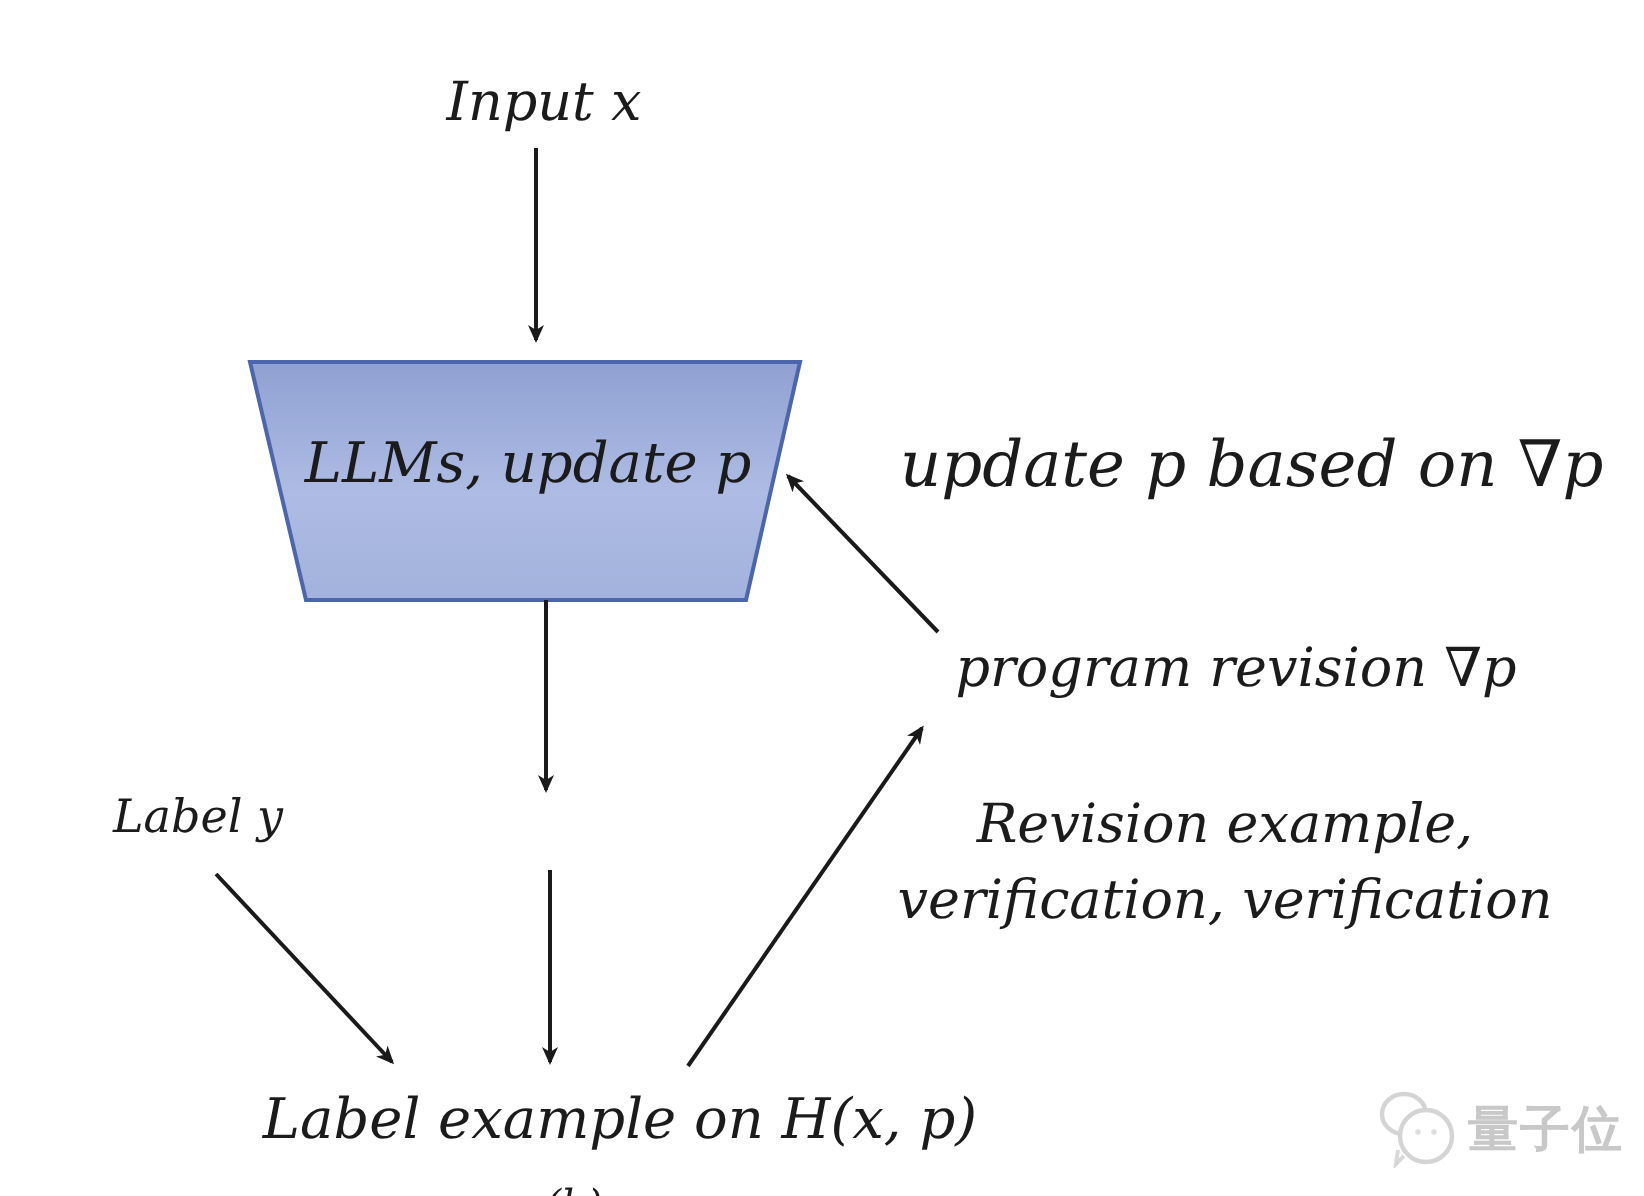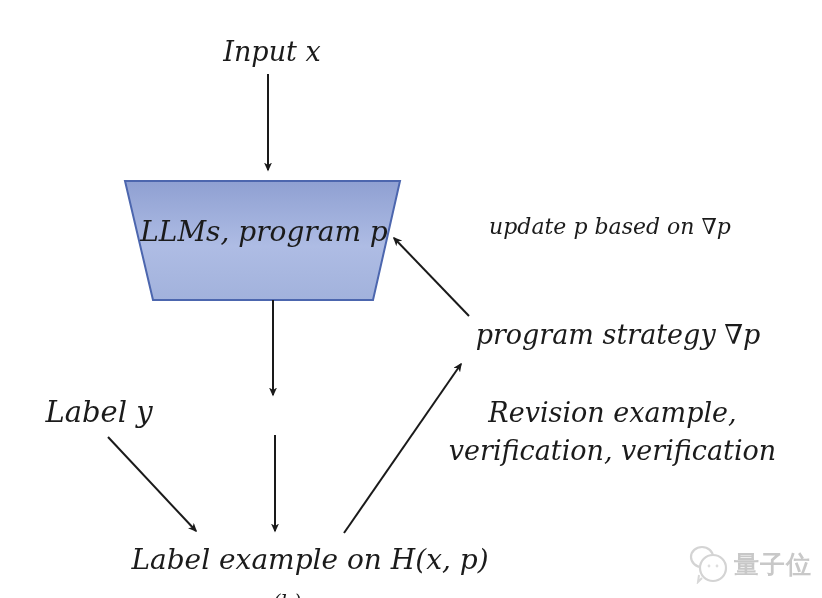--- a/index.html
+++ b/index.html
@@ -25,23 +25,23 @@
   .lbl {
     position: absolute;
     font-style: italic;
     color: #1b1b1b;
     text-align: center;
     white-space: nowrap;
     line-height: 1.15;
   }
   .lbl-input            { left: 207px; top:  36px; width: 130px; font-size: 27px; }
   .lbl-llm              { left: 131px; top: 216px; width: 266px; font-size: 28px; }
-  .lbl-update           { left: 450px; top: 214px; width: 320px; font-size: 22px; }
+  .lbl-update           { left: 450px; top: 214px; width: 320px; font-size: 32px; }
   .lbl-program-revision { left: 462px; top: 319px; width: 312px; font-size: 27px; }
-  .lbl-label-y          { left:  42px; top: 396px; width: 114px; font-size: 29px; }
+  .lbl-label-y          { left:  42px; top: 396px; width: 114px; font-size: 23px; }
   .lbl-output           { left: 165px; top: 394px; width: 226px; font-size: 27px; }
   .lbl-revision-strategy{ left: 420px; top: 394px; width: 385px; font-size: 27px;
                           white-space: normal; line-height: 38px; }
   .lbl-wrong            { left: 105px; top: 544px; width: 410px; font-size: 28px; }
   .lbl-caption-partial  { left: 252px; top: 591px; width:  70px; font-size: 20px;
                           height: 7px; overflow: hidden; }
   #watermark {
     position: absolute;
     left: 686px; top: 544px;
     display: flex;
@@ -80,25 +80,25 @@
     <line x1="268" y1="74" x2="268" y2="170" stroke="#1a1a1a" stroke-width="2" marker-end="url(#arrowHead)"></line>
     <line x1="273" y1="300" x2="273" y2="395" stroke="#1a1a1a" stroke-width="2" marker-end="url(#arrowHead)"></line>
     <line x1="275" y1="435" x2="275" y2="531" stroke="#1a1a1a" stroke-width="2" marker-end="url(#arrowHead)"></line>
     <line x1="108" y1="437" x2="196" y2="531" stroke="#1a1a1a" stroke-width="2" marker-end="url(#arrowHead)"></line>
     <line x1="344" y1="533" x2="461" y2="364" stroke="#1a1a1a" stroke-width="2" marker-end="url(#arrowHead)"></line>
     <line x1="469" y1="316" x2="394" y2="238" stroke="#1a1a1a" stroke-width="2" marker-end="url(#arrowHead)"></line>
   </svg>
 
   <div class="lbl lbl-input">Input x</div>
 
-  <div class="lbl lbl-llm">LLMs, program p</div>
+  <div class="lbl lbl-llm">LLMs, update p</div>
 
   <div class="lbl lbl-update">update p based on ∇p</div>
 
-  <div class="lbl lbl-program-revision">program strategy ∇p</div>
+  <div class="lbl lbl-program-revision">program revision ∇p</div>
 
   <div class="lbl lbl-label-y">Label y</div>
 
 
   <div class="lbl lbl-revision-strategy">
     <span>Revision example,</span><br>
     <span>verification, verification</span>
   </div>
 
   <div class="lbl lbl-wrong">Label example on H(x, p)</div>

